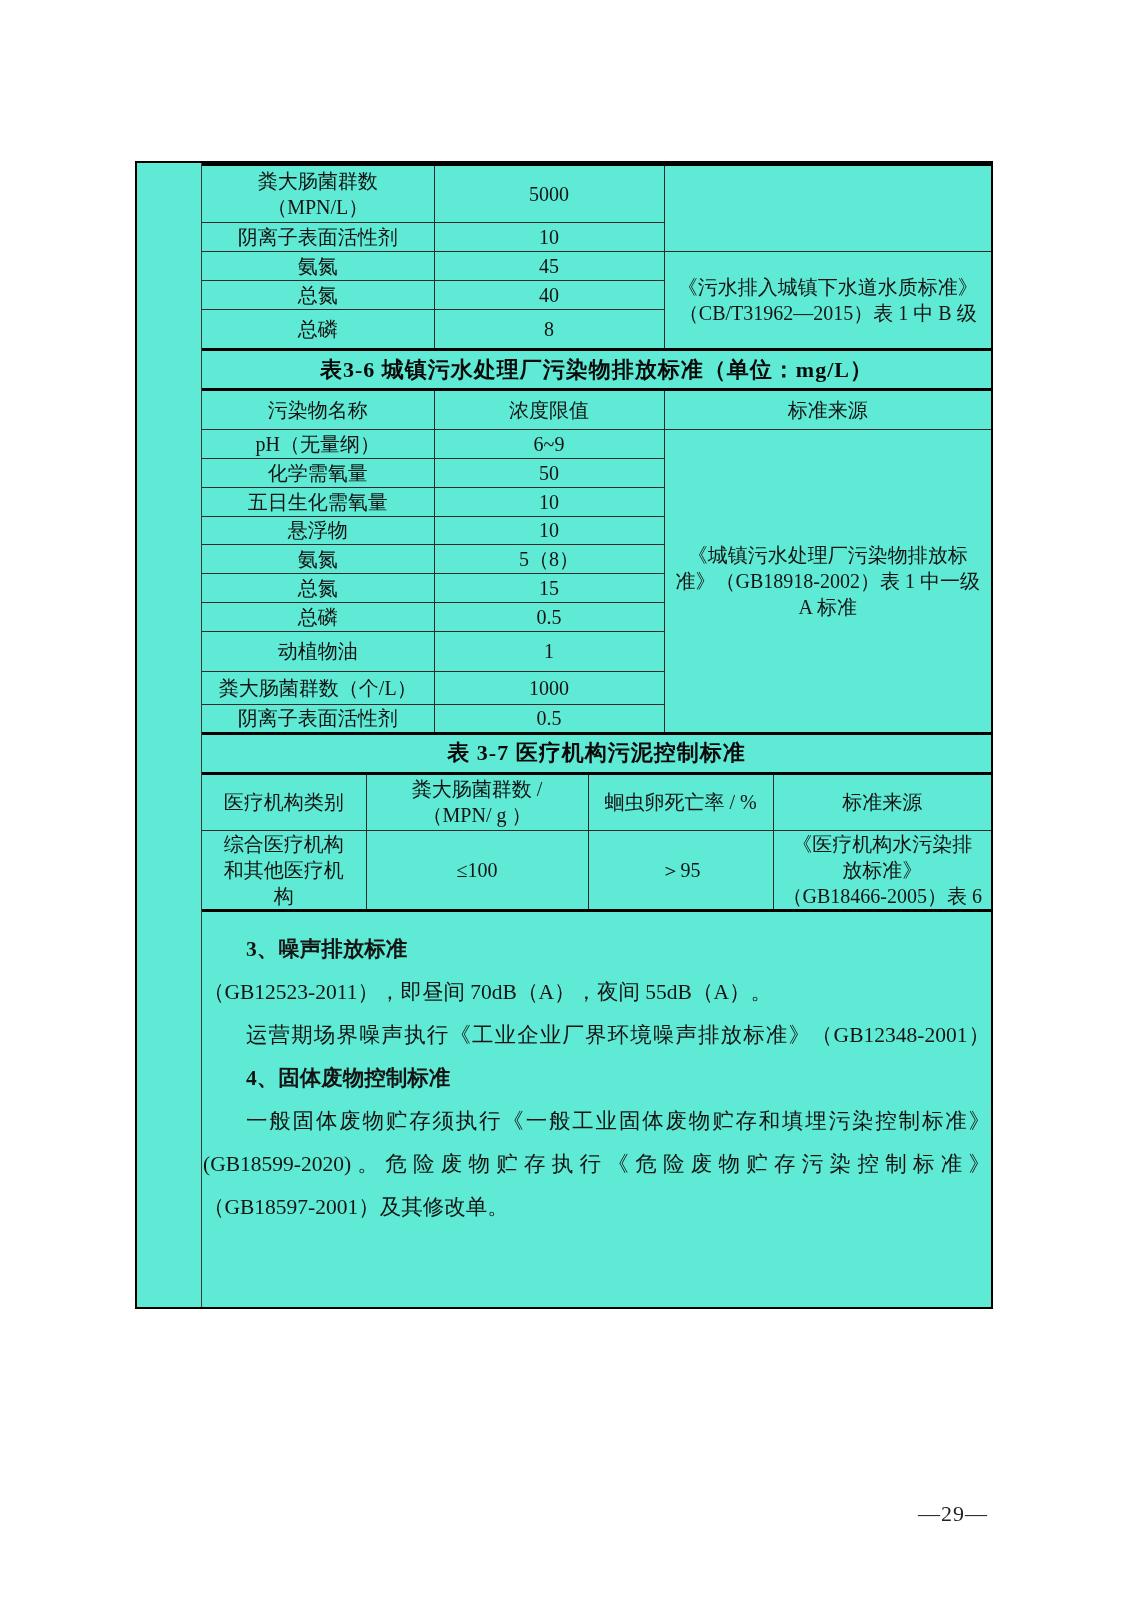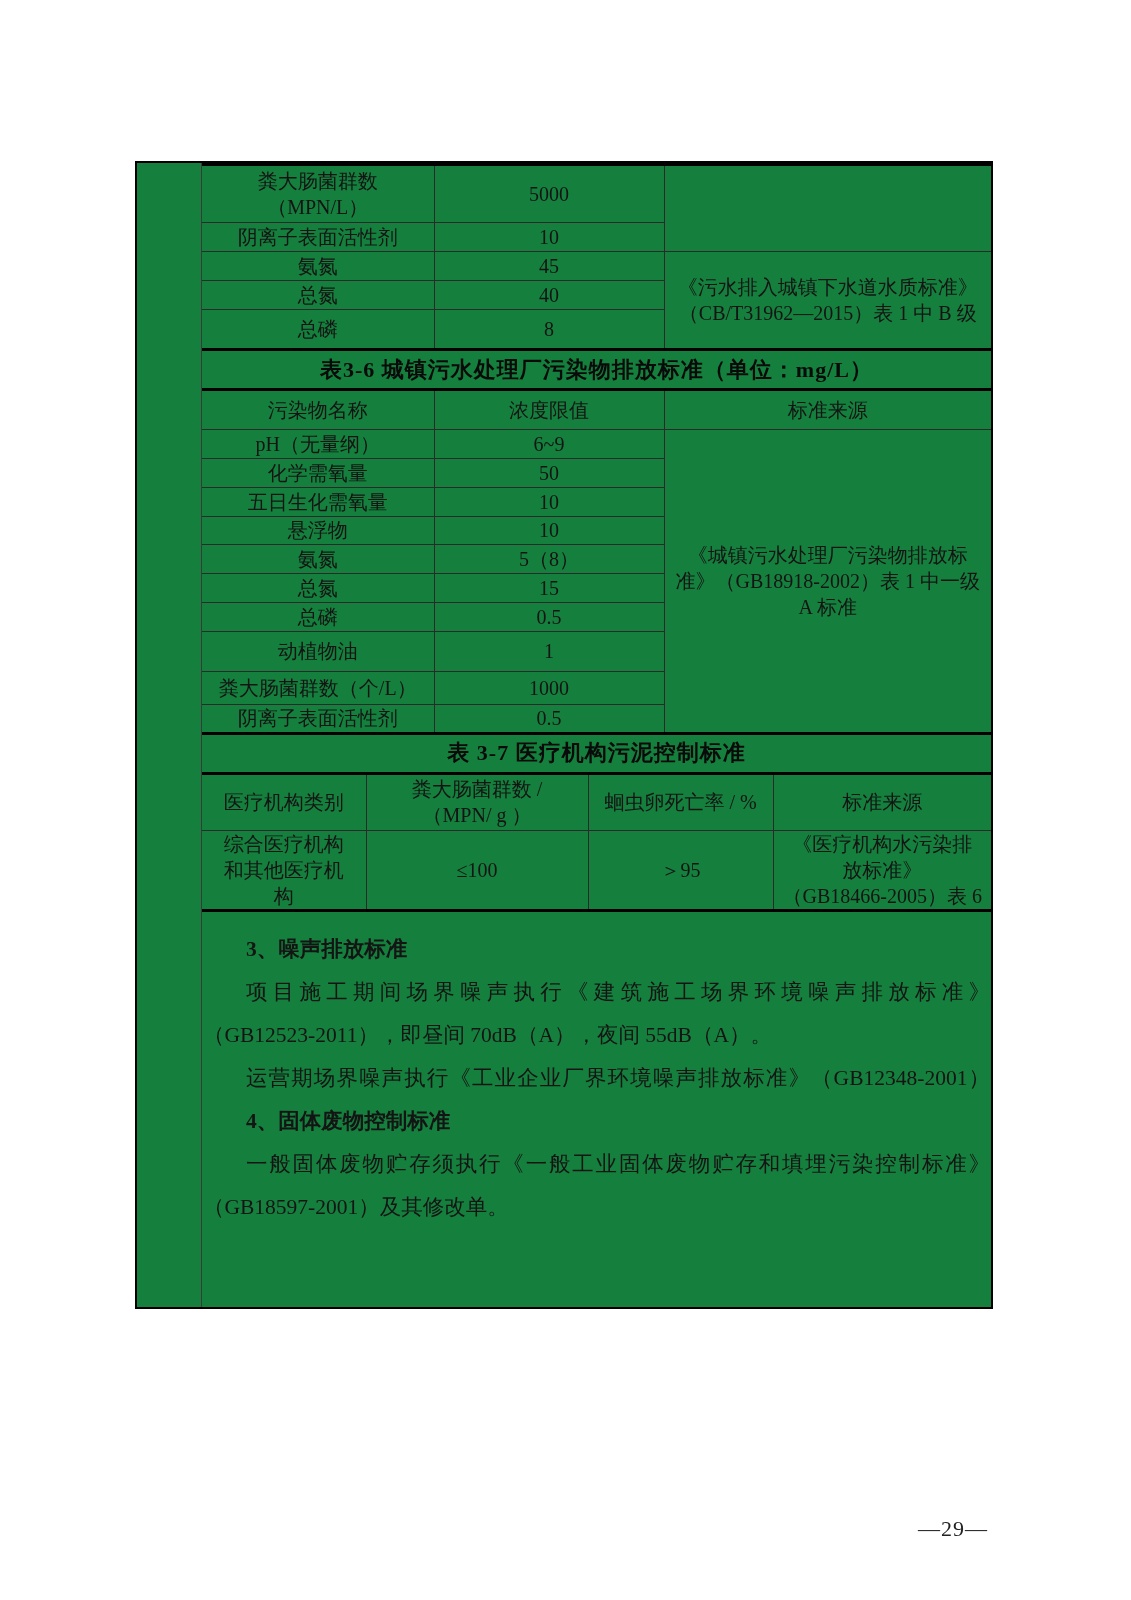--- a/index.html
+++ b/index.html
@@ -5,21 +5,21 @@
   html,body { margin:0; padding:0; }
   body {
     width:1131px; height:1600px; position:relative;
     background:#ffffff; color:#111;
     font-family:"Liberation Serif","DejaVu Serif",serif;
   }
   .doc-box {
     position:absolute; left:135px; top:161px;
     width:858px; height:1148px;
     border:2px solid #000; box-sizing:border-box;
-    display:flex; background:#15803d;
+    display:flex; background:#5eead4;
   }
   .spacer-col { width:64px; border-right:1px solid #3a3a3a; flex:0 0 64px; }
   .main { flex:1; display:flex; flex-direction:column; overflow:hidden; }
 
   table.tbl {
     border-collapse:collapse; table-layout:fixed; width:100%;
     font-size:20px; line-height:26px; color:#141414;
   }
   .tbl td, .tbl th {
     text-align:center; vertical-align:middle; font-weight:normal;
@@ -43,21 +43,21 @@
   .text-block {
     flex:1; font-size:21.5px; line-height:43px; padding:16px 1px 0 1px;
     color:#141414;
   }
   .sec-heading { font-weight:bold; text-indent:2em; }
   .line { text-align:justify; }
   .line.stretch { text-align-last:justify; }
   .line.indent { text-indent:2em; }
 
   .page-num {
-    position:absolute; right:143px; bottom:58px;
+    position:absolute; right:143px; bottom:73px;
     font-size:22px; color:#222; letter-spacing:1px;margin-left:25px;
   }
 </style>
 </head>
 <body>
 
 <div class="doc-box">
   <div class="spacer-col"></div>
   <div class="main">
 
@@ -180,24 +180,24 @@
         <td class="br">＞95</td>
         <td class="ml">《医疗机构水污染排
 放标准》
 （GB18466-2005）表 6</td>
       </tr>
     </tbody>
       </table>
 
     <div class="text-block">
       <div class="sec-heading">3、噪声排放标准</div>
-      <div class="line stretch indent">项目施工期间场界噪声执行《建筑施工场界环境噪声排放标准》</div>
       <div class="line">（GB12523-2011），即昼间 70dB（A），夜间 55dB（A）。</div>
       <div class="line stretch indent">运营期场界噪声执行《工业企业厂界环境噪声排放标准》（GB12348-2001）</div>
       <div class="sec-heading">4、固体废物控制标准</div>
       <div class="line stretch indent">一般固体废物贮存须执行《一般工业固体废物贮存和填埋污染控制标准》</div>
+      <div class="line stretch">(GB18599-2020)。危险废物贮存执行《危险废物贮存污染控制标准》</div>
       <div class="line">（GB18597-2001）及其修改单。</div>
     </div>
 
   </div>
 </div>
 
 <div class="page-num">—29—</div>
 
 </body></html>

